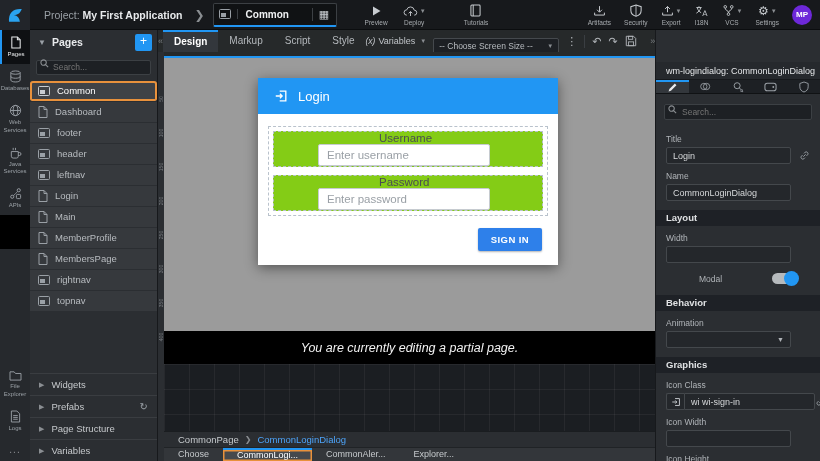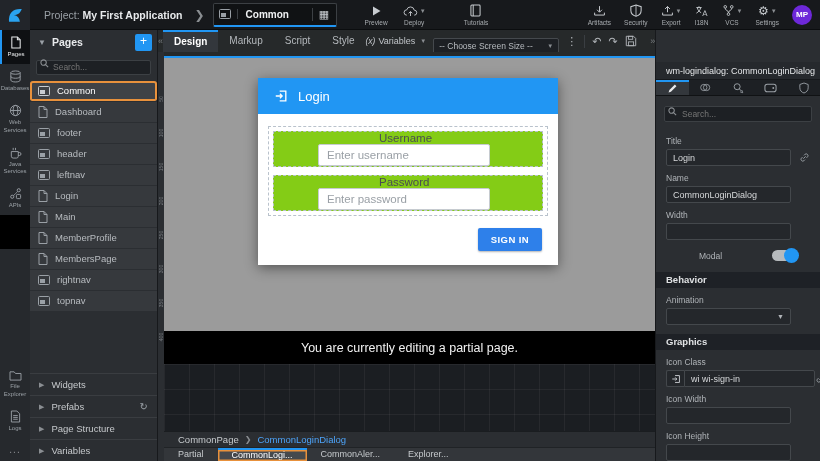--- a/index.html
+++ b/index.html
@@ -94,21 +94,21 @@
   .f-row + .f-row { margin-top:8px; }
   .f-label { width:78px; padding-left:10px; font-size:11.5px; color:#4a4d50; }
   .f-row input { flex:1; height:26px; border:1px solid #c6cbd0; border-radius:2px; margin-right:8px;
     font-size:11.5px; padding:0 8px; color:#333; outline:none; }
   .f-row input::placeholder { color:#9aa0a6; }
   .dlg-foot { text-align:right; margin:12px 6px 0; }
   .signin-btn { background:#2e80ea; color:#fff; border:none; font-size:9.5px; font-weight:bold; letter-spacing:.4px;
     padding:6px 13px; border-radius:2px; cursor:pointer; box-shadow:0 1px 2px rgba(0,0,0,.3);
     font-family:"Liberation Sans",sans-serif; }
 
-  .banner { height:33px; background:#000; color:#f2f2f2; font-size:12.5px; display:flex; align-items:center; justify-content:center; }
+  .banner { height:33px; background:#000; color:#f2f2f2; font-size:12.5px; display:flex; align-items:center; justify-content:center;font-style:italic; }
   .gridarea { flex:1; background-color:#1b1e22;
     background-image:linear-gradient(rgba(255,255,255,.05) 1px, transparent 1px),
                      linear-gradient(90deg, rgba(255,255,255,.05) 1px, transparent 1px);
     background-size:25px 25px; }
   .crumbbar { height:16px; background:#2b2e32; border-top:1px solid #1a1d20; display:flex; align-items:center;
     gap:6px; padding-left:14px; font-size:9.5px; }
   .crumb-parent { color:#c6cacd; }
   .crumb-sep { color:#8a8e92; font-size:8px; }
   .crumb-cur { color:#4da3f8; cursor:pointer; }
   .tabbar { height:14px; background:#33363a; border-top:1px solid #202326; display:flex; align-items:stretch; }
@@ -575,21 +575,21 @@
 
           </div>
           <div class="banner">You are currently editing a partial page.</div>
           <div class="gridarea"></div>
           <div class="crumbbar">
             <span class="crumb-parent">CommonPage</span>
             <span class="crumb-sep">❯</span>
             <span class="crumb-cur">CommonLoginDialog</span>
           </div>
           <div class="tabbar">
-            <span class="btab">Partial</span>
+            <span class="btab">Choose</span>
             <span class="btab selected">CommonLogi...</span>
             <span class="btab">CommonAler...</span>
             <span class="btab">Explorer...</span>
           </div>
         </div>
       </div>
     </section>
 
     <aside class="props">
       <div class="pr-head">wm-logindialog: CommonLoginDialog</div>
@@ -656,20 +656,21 @@
           </span>
         </span>
       </div>
 
       <div class="pf-label">Name</div>
       <div class="pf-row">
         <input class="pf-input" value="CommonLoginDialog" style="">
         <span class="bind-slot"></span>
       </div>
 
+      <div class="pr-sec">Layout</div>
 
       <div class="pf-label">Width</div>
       <div class="pf-row">
         <input class="pf-input" value="" style="">
         <span class="bind-slot"></span>
       </div>
 
       <div class="modal-row">
         <span class="mlbl">Modal</span>
         <span class="tgl-wrap">

